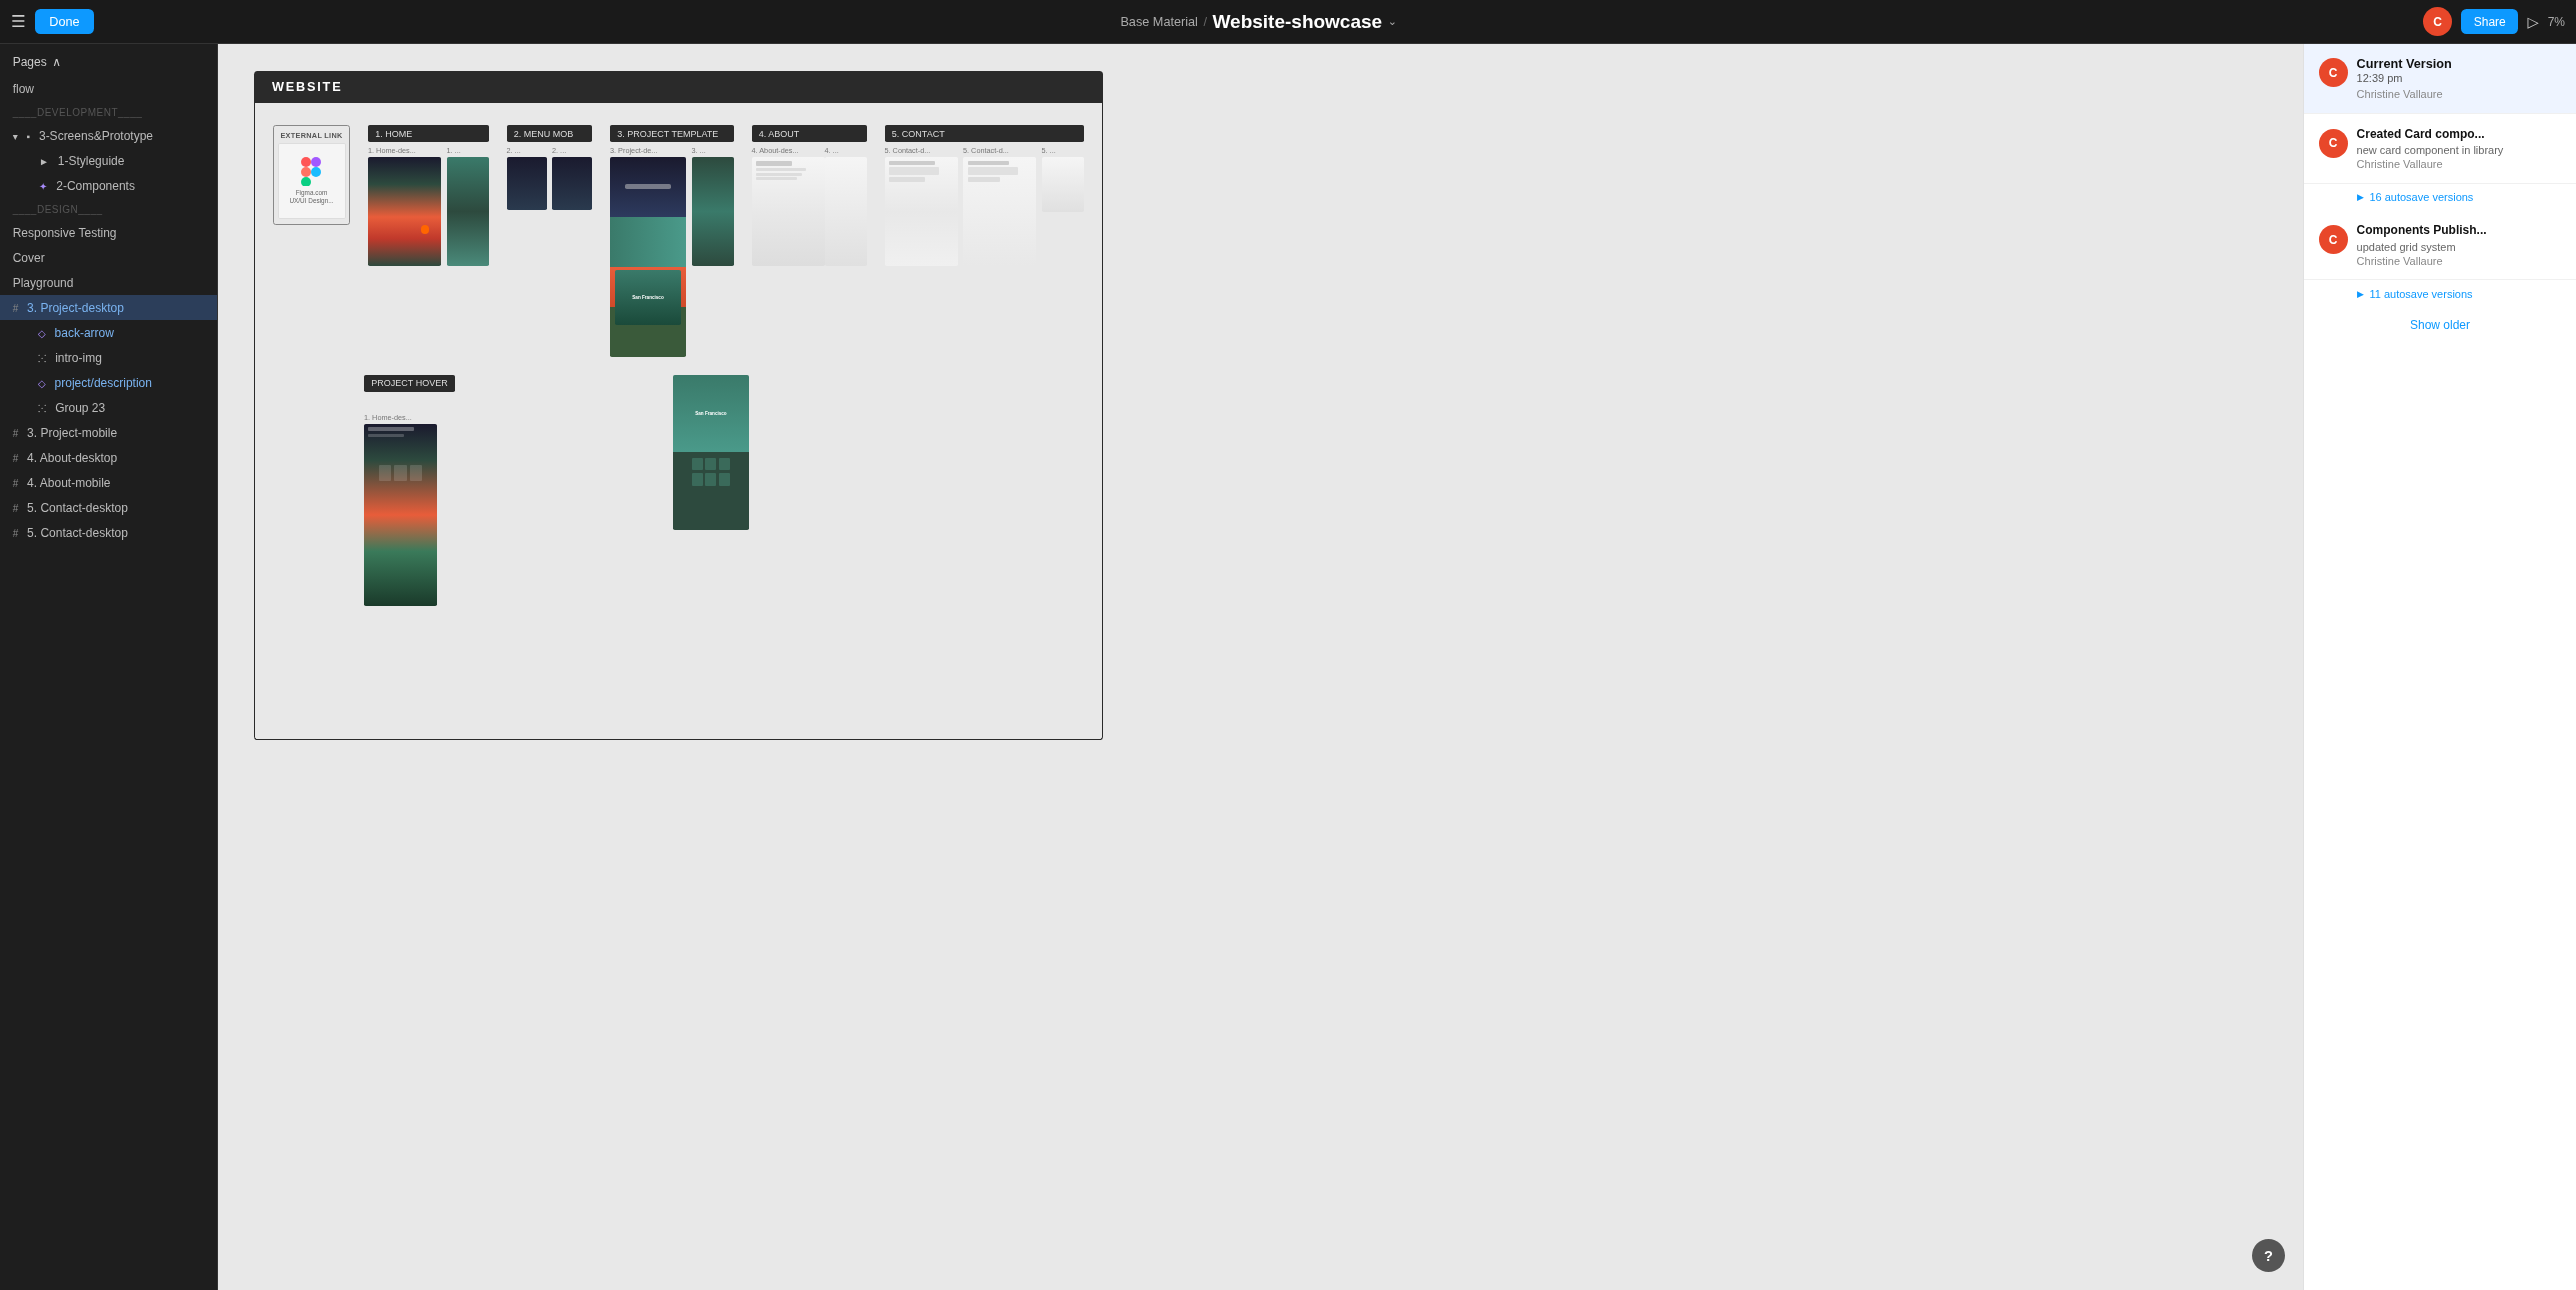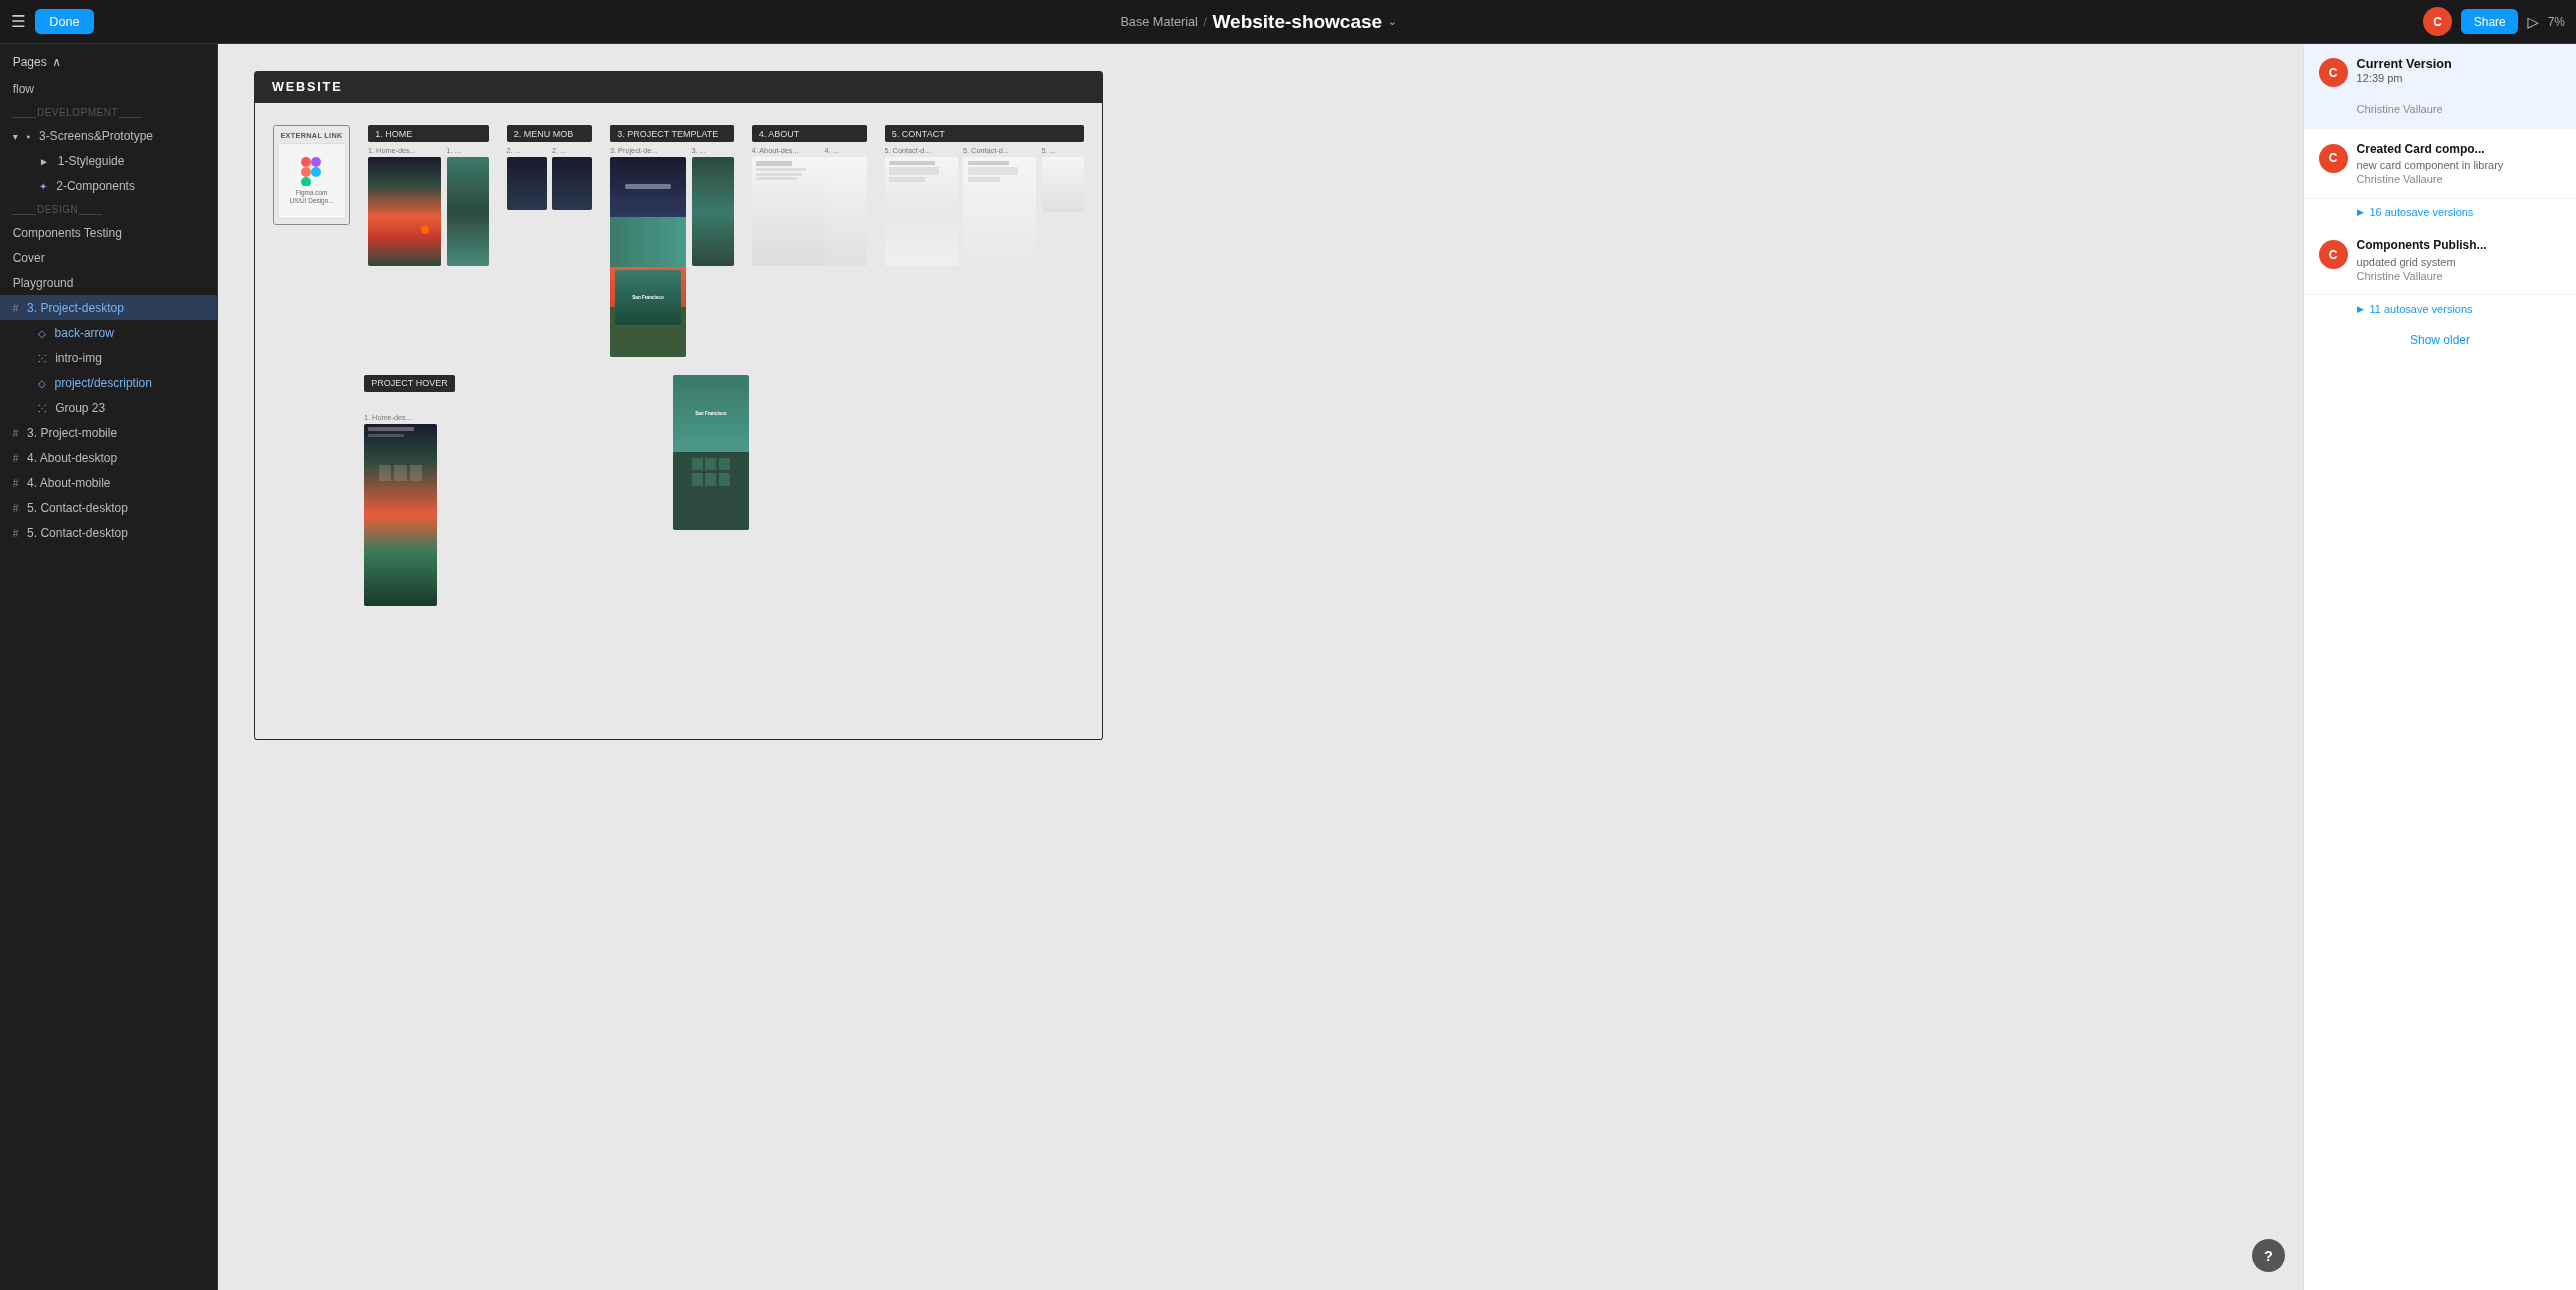--- a/index.html
+++ b/index.html
@@ -161,21 +161,21 @@
     .vh-entry-name {
       font-size: 12px;
       font-weight: 600;
       color: #111;
       margin-bottom: 1.8px;
     }
     .vh-entry-name.current-label { color: #111; font-size: 12.7px; }
     .vh-entry-time {
       font-size: 11px;
       color: #555;
-      margin-bottom: 19px;
+      margin-bottom: 4px;
     }
     .vh-entry-author { font-size: 11px; color: #888; }
     .vh-entry-desc { font-size: 11px; color: #666; margin: 3.6px 0 1.8px; }
 
     .autosave-toggle {
       display: flex;
       align-items: center;
       gap: 5.5px;
       padding: 7.3px 14.6px 7.3px 53px;
       font-size: 11px;
@@ -327,21 +327,21 @@
     <div class="sidebar-item indent1">
       <span class="item-icon component-icon">✦</span>
       <span>2-Components</span>
     </div>
 
     <div class="sidebar-divider">
       <span>____DESIGN____</span>
     </div>
 
     <div class="sidebar-item">
-      <span>Components Testing</span>
+      <span>Responsive Testing</span>
     </div>
 
     <div class="sidebar-item">
       <span>Cover</span>
     </div>
 
     <div class="sidebar-item">
       <span>Playground</span>
     </div>
 

